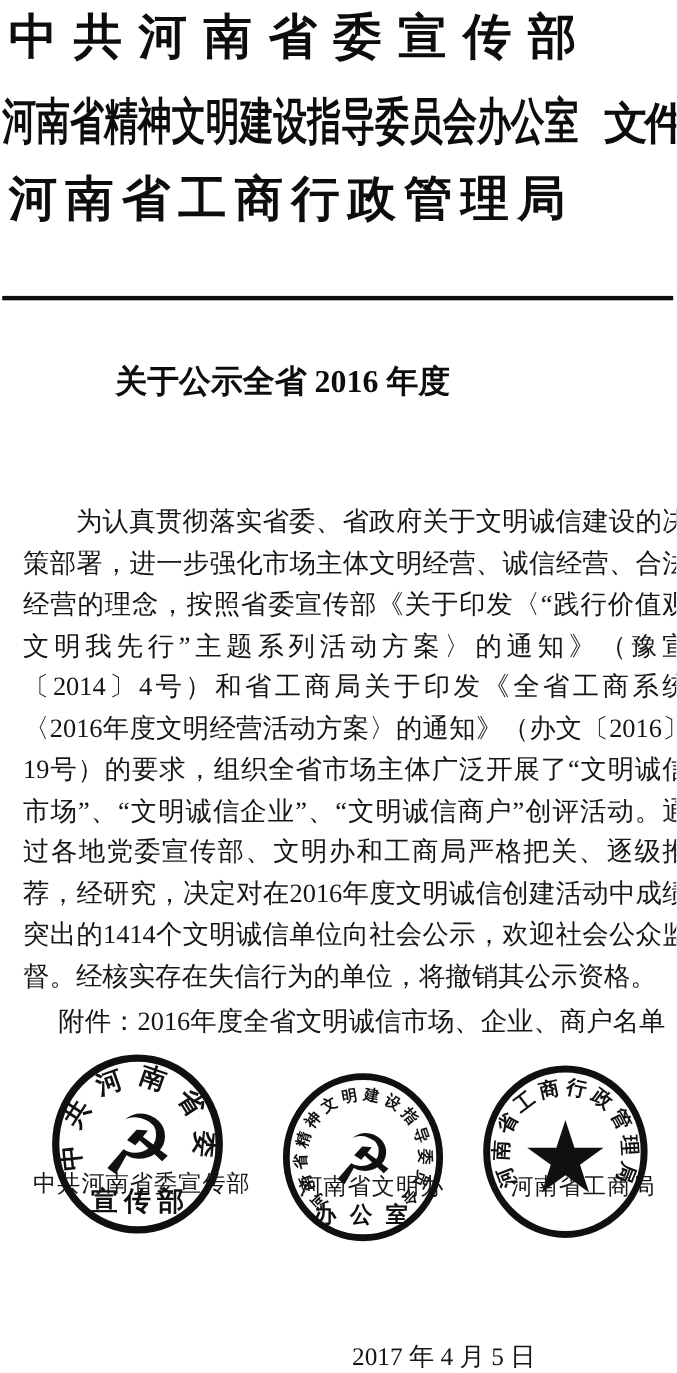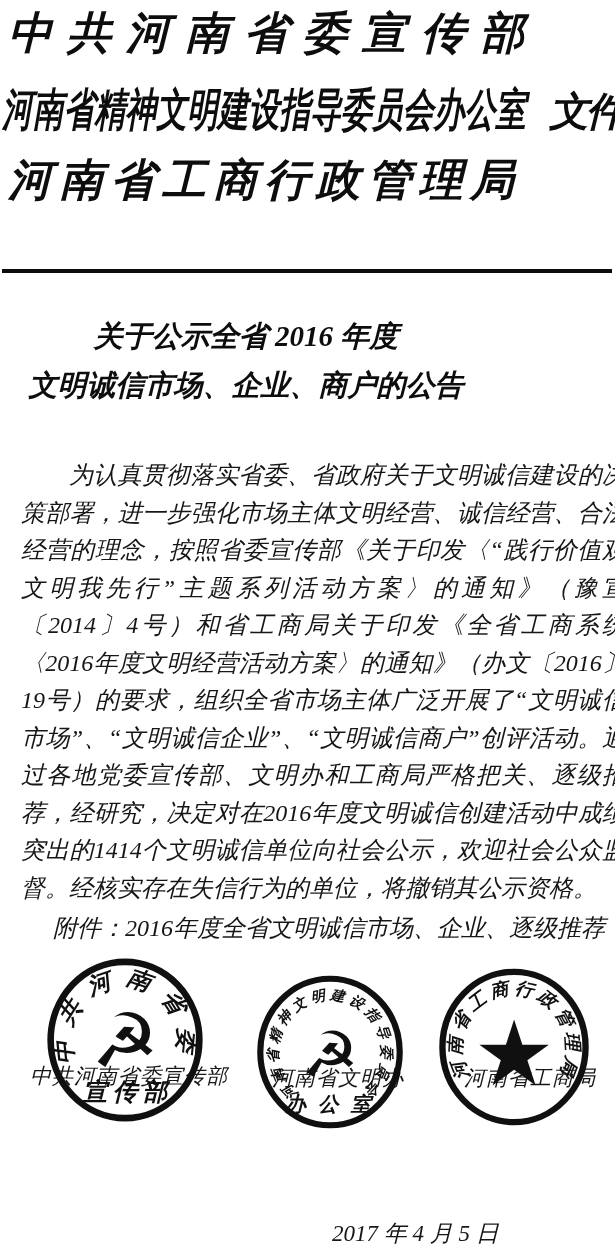--- a/index.html
+++ b/index.html
@@ -1,36 +1,35 @@
 <!DOCTYPE html>
 <html><head>
 <meta charset="utf-8">
 <style>
   html,body{margin:0;padding:0;background:#ffffff;}
   .page{
     position:relative;width:615px;height:1248px;background:#ffffff;
     overflow:hidden;color:#161616;
     font-family:"Liberation Serif","DejaVu Serif",serif;
-    font-style:italic;
   }
   
   .org-line{position:absolute;font-weight:bold;color:#0d0d0d;
     text-align:justify;text-align-last:justify;white-space:nowrap;}
   .org1{top:4px;left:8px;width:516px;font-size:44px;}
   .org2{top:80px;left:2px;font-size:45px;transform:scaleX(0.685);
     transform-origin:left center;text-align-last:auto;}
   .org3{top:151px;left:8px;width:506px;font-size:44px;}
   .doc-type{position:absolute;top:84px;left:537px;font-size:40px;
     font-weight:bold;letter-spacing:-3px;color:#0d0d0d;white-space:nowrap;margin-left:12px;}
   .doc-number{position:absolute;top:233px;left:0;width:615px;
     text-align:center;font-size:21px;letter-spacing:2px;}
   .rule{position:absolute;top:269px;left:2px;width:610px;height:4px;
     background:#0d0d0d;}
   
-  .doc-title{position:absolute;top:312px;left:0;width:492px;margin:0;
+  .doc-title{position:absolute;top:312px;left:0;width:492px;margin:11px;
     text-align:center;font-size:29px;font-weight:bold;line-height:49px;
     color:#0d0d0d;}
   
   .body-par{position:absolute;top:441px;left:5px;width:605px;margin:16px;
     font-size:24px;line-height:37.5px;text-align:justify;text-indent:2em;}
   .attachment{position:absolute;top:912px;left:5px;width:605px;
     padding-left:48px;box-sizing:border-box;font-size:24px;}
   
   .sig{position:absolute;font-size:21px;white-space:nowrap;z-index:1;}
   .sig1{left:30px;top:1062px;letter-spacing:1px;}
@@ -50,41 +49,40 @@
   .seal1 .ring-text{font-size:25px;letter-spacing:13px;}
   .seal2 .ring-text{font-size:16px;letter-spacing:5px;}
   .seal3 .ring-text{font-size:20px;letter-spacing:5px;}
   .seal1 .seal-bottom{font-size:26px;letter-spacing:6px;}
   .seal2 .seal-bottom{font-size:23px;letter-spacing:14px;}
   .seal1 .symbol{font-size:80px;}
   .seal2 .symbol{font-size:72px;}
   .seal3 .symbol{font-size:100px;}
   
   .doc-date{position:absolute;top:1218px;left:320px;font-size:23px;
-    white-space:nowrap;margin-left:12px;}
+    white-space:nowrap;}
 </style>
 </head>
 <body>
 
 <div class="page">
 
   <div class="org-line org1">中共河南省委宣传部</div>
   <div class="org-line org2">河南省精神文明建设指导委员会办公室</div>
   <div class="doc-type">文件</div>
   <div class="org-line org3">河南省工商行政管理局</div>
 
   <div class="rule"></div>
 
   <h1 class="doc-title">
     <div>关于公示全省 2016 年度</div>
-    <div>文明诚信市场、企业、商户的公告</div>
   </h1>
 
   <p class="body-par">为认真贯彻落实省委、省政府关于文明诚信建设的决策部署，进一步强化市场主体文明经营、诚信经营、合法经营的理念，按照省委宣传部《关于印发〈“践行价值观 文明我先行”主题系列活动方案〉的通知》（豫宣〔2014〕4号）和省工商局关于印发《全省工商系统〈2016年度文明经营活动方案〉的通知》（办文〔2016〕19号）的要求，组织全省市场主体广泛开展了“文明诚信市场”、“文明诚信企业”、“文明诚信商户”创评活动。通过各地党委宣传部、文明办和工商局严格把关、逐级推荐，经研究，决定对在2016年度文明诚信创建活动中成绩突出的1414个文明诚信单位向社会公示，欢迎社会公众监督。经核实存在失信行为的单位，将撤销其公示资格。</p>
-  <div class="attachment">附件：2016年度全省文明诚信市场、企业、逐级推荐</div>
+  <div class="attachment">附件：2016年度全省文明诚信市场、企业、商户名单</div>
 
   <div class="sig sig1">中共河南省委宣传部</div>
   <div class="sig sig2">河南省文明办</div>
   <div class="sig sig3">河南省工商局</div>
 
   <svg class="seal seal1" viewBox="0 0 170 178">
     <defs>
         <path id="arc1" d="M 33.3,113.1 A 57,57 0 1 1 136.7,113.1"></path>
       </defs>
     <ellipse cx="85" cy="89" rx="79" ry="83" stroke-width="7"></ellipse>

